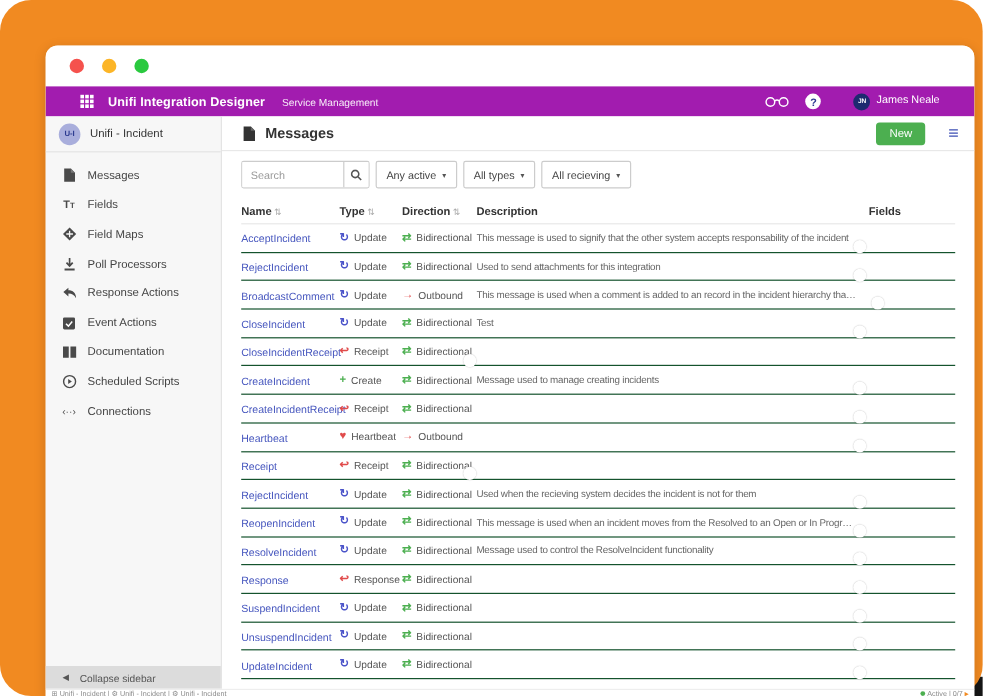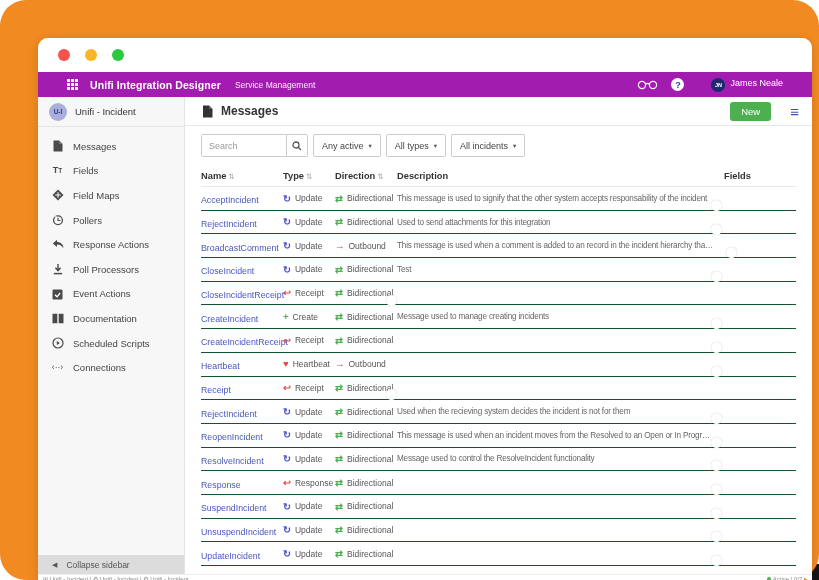--- a/index.html
+++ b/index.html
@@ -161,43 +161,33 @@
                 <svg width="12" height="12" viewBox="0 0 12 12">
                   <path d="M6 .5L11.5 6L6 11.5L.5 6Z" fill="#4a4a4a"></path>
                   <path d="M6 3.2v5.6M3.2 6h5.6" stroke="#f7f7f7" stroke-width="1.1"></path>
                 </svg>
               </span>
               <span class="mi-label">Field Maps</span>
             </div>
             <div class="menu-item">
               <span class="mi-icon">
                 <svg width="12" height="12" viewBox="0 0 12 12">
-                  <circle cx="6" cy="6.3" r="4.4" fill="none" stroke="#4a4a4a" stroke-width="1.3"></circle>
-                  <path d="M6 3.8v2.7h2.4" fill="none" stroke="#4a4a4a" stroke-width="1.1"></path>
-                  <path d="M2.2 2.2h2.6v2.2" fill="#f7f7f7" stroke="none"></path>
-                </svg>
-              </span>
-              <span class="mi-label">Pollers</span>
+                  <path d="M6 1v5.6M3.4 4.8L6 7.6l2.6-2.8" fill="none" stroke="#4a4a4a" stroke-width="1.4"></path>
+                  <path d="M1.8 10.6h8.4" stroke="#4a4a4a" stroke-width="1.5"></path>
+                </svg>
+              </span>
+              <span class="mi-label">Poll Processors</span>
             </div>
             <div class="menu-item">
               <span class="mi-icon">
                 <svg width="12" height="11" viewBox="0 0 12 11">
                   <path d="M5 .8L.8 4.4L5 8V5.6C8 5.6 10.2 6.8 11.4 9.6C11.4 5 8.6 2.9 5 2.9Z" fill="#4a4a4a"></path>
                 </svg>
               </span>
               <span class="mi-label">Response Actions</span>
-            </div>
-            <div class="menu-item">
-              <span class="mi-icon">
-                <svg width="12" height="12" viewBox="0 0 12 12">
-                  <path d="M6 1v5.6M3.4 4.8L6 7.6l2.6-2.8" fill="none" stroke="#4a4a4a" stroke-width="1.4"></path>
-                  <path d="M1.8 10.6h8.4" stroke="#4a4a4a" stroke-width="1.5"></path>
-                </svg>
-              </span>
-              <span class="mi-label">Poll Processors</span>
             </div>
             <div class="menu-item">
               <span class="mi-icon">
                 <svg width="11" height="12" viewBox="0 0 11 12">
                   <rect x=".5" y="1.5" width="10" height="10" rx="1.2" fill="#4a4a4a"></rect>
                   <path d="M3 6.8l2 2 3.2-3.8" fill="none" stroke="#fff" stroke-width="1.3"></path>
                 </svg>
               </span>
               <span class="mi-label">Event Actions</span>
             </div>
@@ -260,21 +250,21 @@
             <span id="filter-list" style="display:flex;gap:5px;">
                 <button class="filter-btn">
                   <span>Any active</span>
                   <span class="caret">▾</span>
                 </button>
                 <button class="filter-btn">
                   <span>All types</span>
                   <span class="caret">▾</span>
                 </button>
                 <button class="filter-btn">
-                  <span>All incidents</span>
+                  <span>All recieving</span>
                   <span class="caret">▾</span>
                 </button>
               </span>
           </div>
 
           <div class="thead" id="thead">
               <span>Name<span class="sort-glyph">⇅</span></span>
               <span>Type<span class="sort-glyph">⇅</span></span>
               <span>Direction<span class="sort-glyph">⇅</span></span>
               <span>Description</span>

